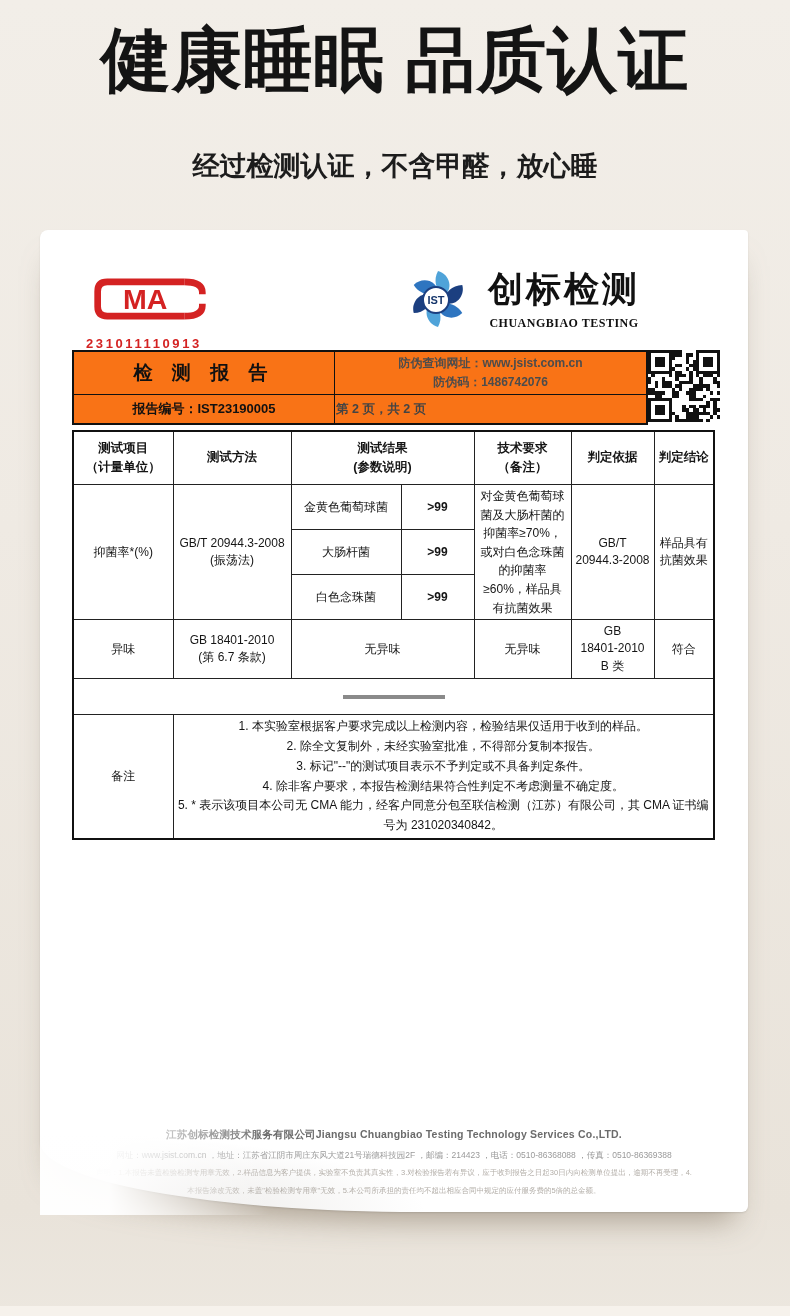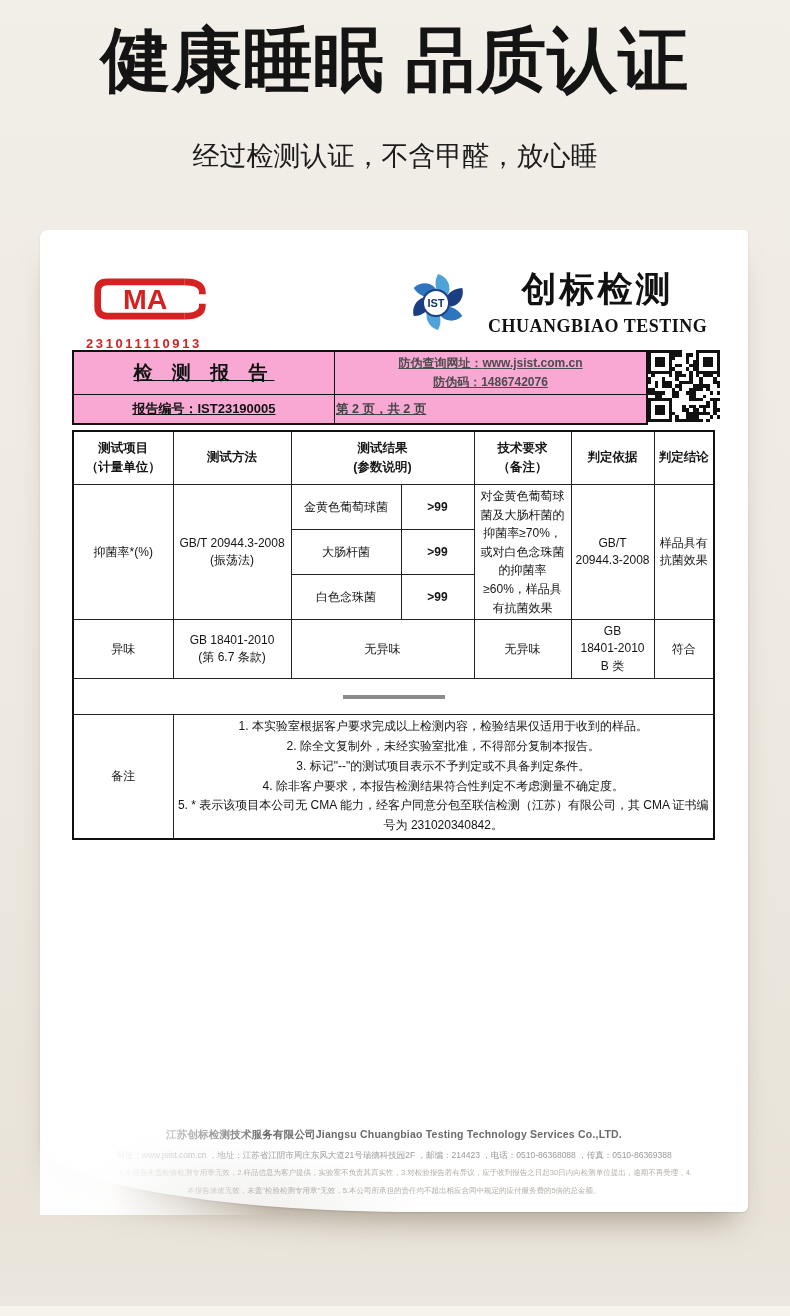--- a/index.html
+++ b/index.html
@@ -17,22 +17,22 @@
   }
   .bottom-strip{position:absolute;left:0;bottom:0;width:100%;height:10px;background:#f6f2ec;}
 
   
   .page-title{
     position:absolute;left:0;top:22px;width:100%;
     text-align:center;font-size:70px;font-weight:900;letter-spacing:1px;
     color:#141414;line-height:1.1;
   }
   .page-subtitle{
-    position:absolute;left:0;top:138px;width:100%;
-    text-align:center;font-size:27px;font-weight:400;color:#1c1c1c;
+    position:absolute;left:0;top:148px;width:100%;
+    text-align:center;font-size:27px;font-weight:700;color:#1c1c1c;
   }
 
   
   .doc{
     position:absolute;left:40px;top:230px;width:708px;height:982px;
     background:#ffffff;
     border-radius:8px 4px 6px 24px;
     border-bottom-left-radius:380px 70px;
     box-shadow:0 1px 2px rgba(0,0,0,.10), 0 22px 30px -14px rgba(140,126,108,.65);
   }
@@ -48,28 +48,28 @@
     pointer-events:none;z-index:3;
   }
 
   
   .cma{position:absolute;left:46px;top:46px;width:128px;text-align:left;}
   .cma svg{display:block;margin:0 auto;}
   .cma-number{font-size:13px;font-weight:bold;color:#d42222;letter-spacing:2.6px;margin-top:14px;}
   .lab{position:absolute;left:368px;top:36px;display:flex;align-items:center;gap:20px;}
   .lab-names{text-align:center;}
   .lab-cn{font-size:35px;font-weight:bold;color:#111;letter-spacing:3px;font-family:"Liberation Serif","DejaVu Serif",serif;text-align:center;}
-  .lab-en{font-size:18px;font-weight:bold;color:#111;letter-spacing:.5px;margin-top:3px;font-family:"Liberation Serif","DejaVu Serif",serif;}
+  .lab-en{font-size:12px;font-weight:bold;color:#111;letter-spacing:.5px;margin-top:3px;font-family:"Liberation Serif","DejaVu Serif",serif;}
 
   
   .hdr-bar{
     position:absolute;left:32px;top:120px;width:576px;
     border:2px solid #111;border-collapse:collapse;background:#f3f3f1;
   }
-  .hdr-bar td{border:1.5px solid #111;background:#f9a8d4;vertical-align:middle;text-decoration:underline;}
+  .hdr-bar td{border:1.5px solid #111;background:#f97316;vertical-align:middle;}
   .hdr-title{width:258px;height:40px;text-align:center;font-size:19px;font-weight:bold;letter-spacing:7px;color:#111;}
   .hdr-antifake{text-align:center;font-size:12px;font-weight:600;color:#4c4c4c;line-height:1.55;}
   .hdr-no{height:26px;text-align:center;font-size:13px;font-weight:bold;color:#111;}
   .hdr-page{text-align:left;font-size:12.5px;font-weight:600;color:#444;}
   .qr{position:absolute;left:608px;top:120px;width:72px;height:72px;}
 
   
   .rpt{
     position:absolute;left:32px;top:200px;width:641px;
     border-collapse:collapse;table-layout:fixed;

